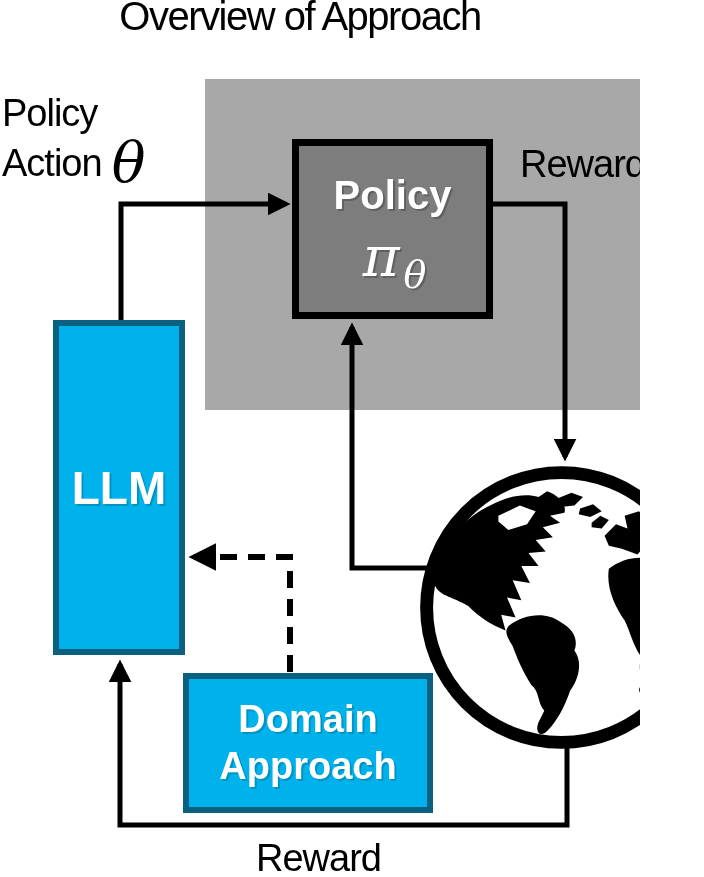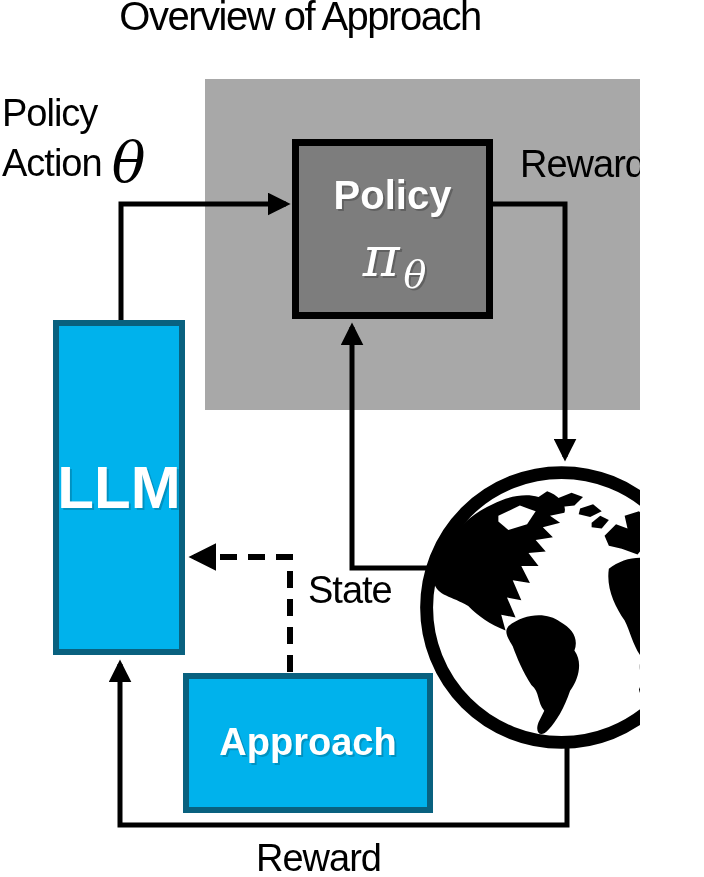--- a/index.html
+++ b/index.html
@@ -65,21 +65,21 @@
   .theta-sub{
     font-family:"DejaVu Serif", serif;
     font-style:italic; font-size:38px;
     position:relative; top:12px; left:4px;
   }
   .llm-box{
     left:53px; top:320px;
     width:132px; height:335px;
     background:var(--cyan);
     border:6px solid var(--teal-border);
-    font-size:60px;
+    font-size:46px;
     text-shadow:2px 2px 0 rgba(0,0,0,0.18);
   }
   .domain-box{
     left:183px; top:673px;
     width:250px; height:140px;
     background:var(--cyan);
     border:6px solid var(--teal-border);
     font-size:38px;
     line-height:1.25;
     text-shadow:2px 2px 0 rgba(0,0,0,0.18);
@@ -135,20 +135,21 @@
     <div class="pi-line">
       <span class="pi-sym">π</span><span class="theta-sub">θ</span>
     </div>
   </div>
 
   <div class="node llm-box">
     <div>LLM</div>
   </div>
 
   <div class="node domain-box">
+    <div>Domain</div>
     <div>Approach</div>
   </div>
 
   <svg class="globe" viewBox="0 0 200 200">
     <circle cx="100" cy="100" r="94" fill="#fff" stroke="#000" stroke-width="9"></circle>
 
     <path fill="#000" d="M11,82 C14,58 30,38 52,28 C62,23 74,20 84,23 L90,19
       C98,22 104,28 102,34 L92,36 L99,41 L87,44 L94,51 L82,53 L89,61 L77,62
       L84,71 L72,71 L78,83 L66,81 L72,95 L62,93 L68,107 L58,105 L61,116
       C50,112 42,106 35,99 C24,92 13,92 11,82 Z"></path>
@@ -169,16 +170,15 @@
     <path fill="#000" d="M133,73 C143,65 157,63 167,68 L177,66 C186,73 191,82 193,92
       L190,97 C194,106 193,116 189,126 C185,139 177,150 169,157 C163,164 155,165 154,157
       C158,149 152,143 156,135 C150,127 148,117 144,109 C137,99 131,86 133,73 Z"></path>
   </svg>
 
   <div class="edge-label lbl-policy-params">
     <div>Policy</div>
     <div><span>Action</span><span class="theta-big">θ</span></div>
   </div>
   <div class="edge-label lbl-action">Reward</div>
-  <div class="edge-label lbl-state">State</div>
   <div class="edge-label lbl-reward">Reward</div>
 
 </div>
 
 </body></html>

